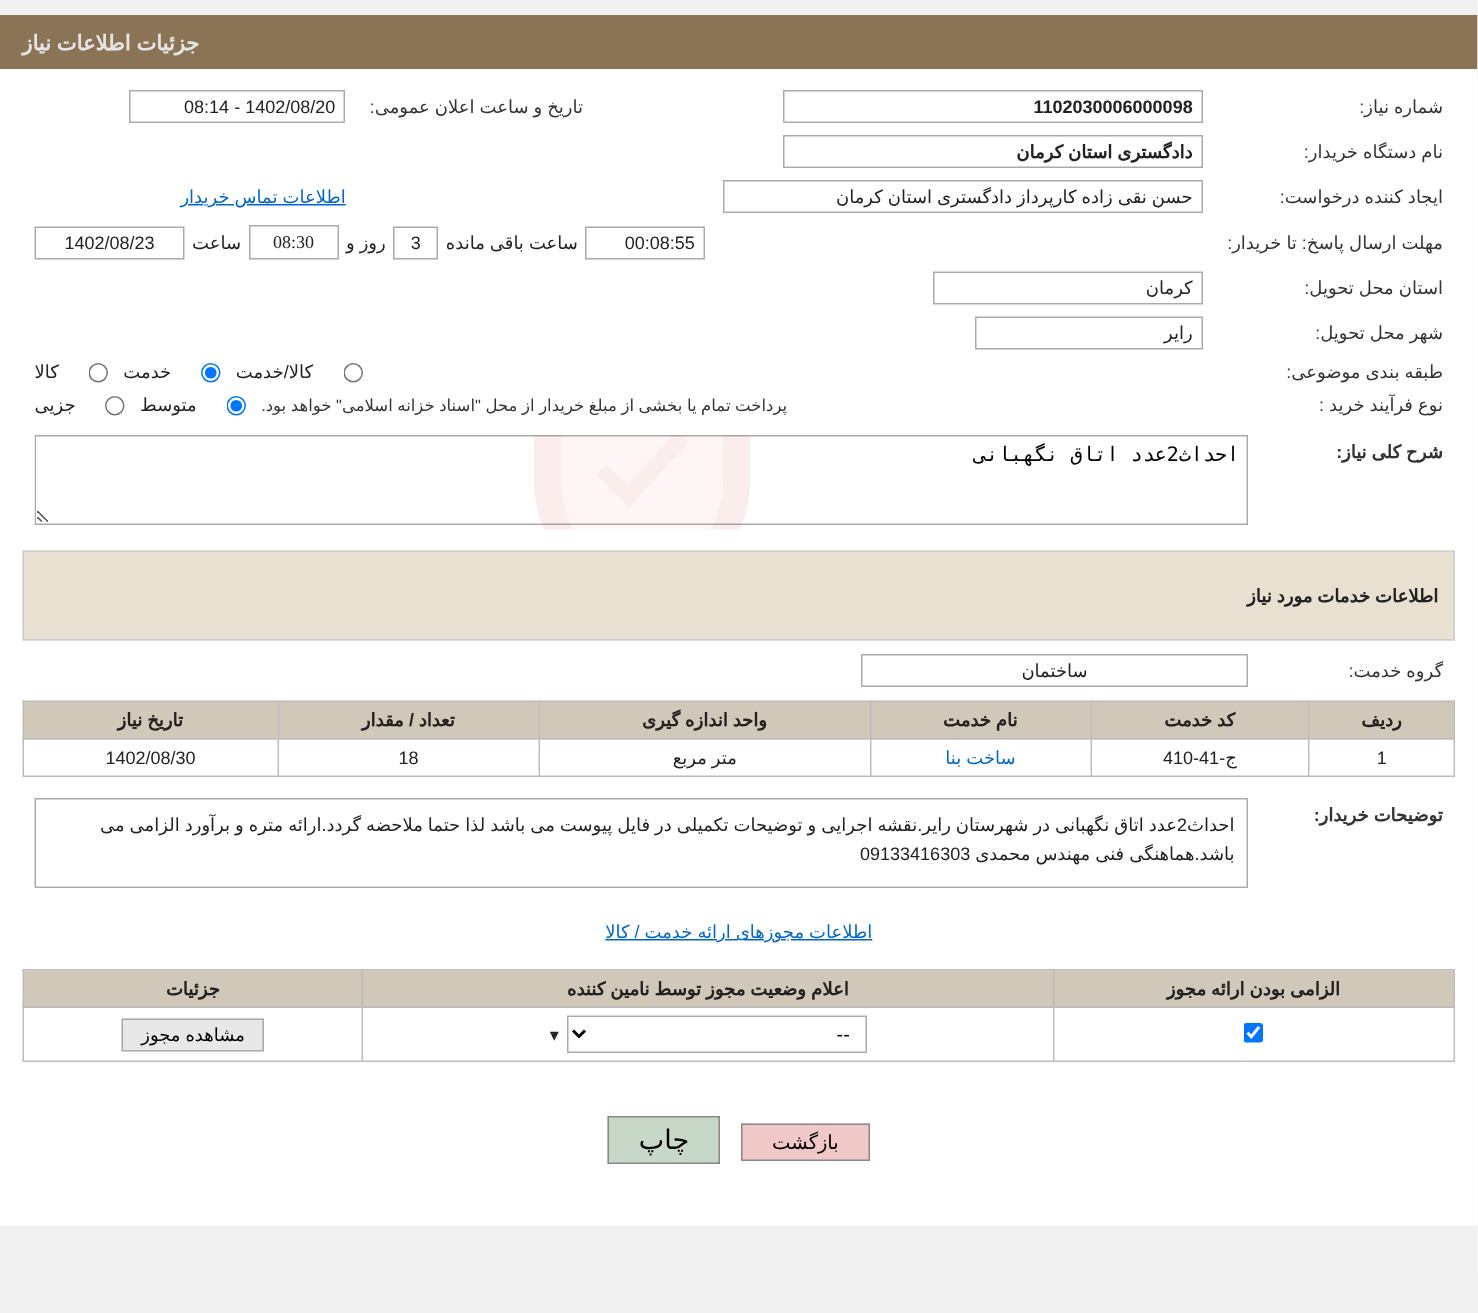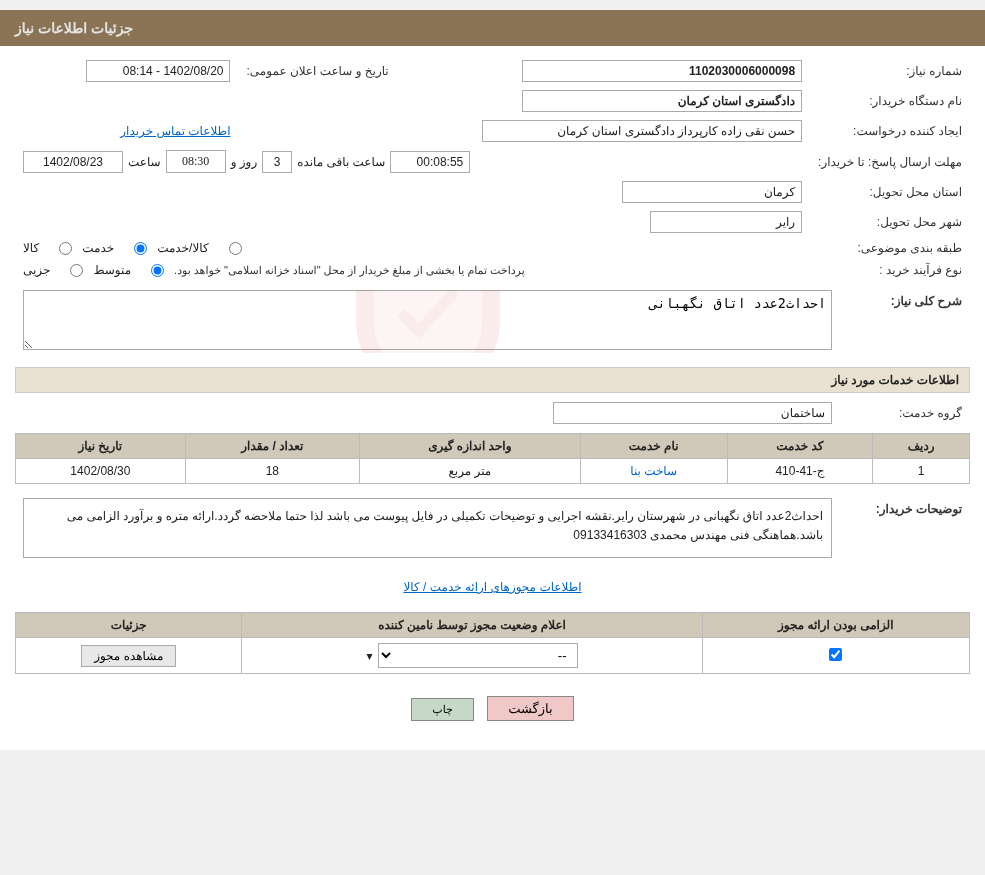--- a/index.html
+++ b/index.html
@@ -22,21 +22,21 @@
       padding: 10px 15px;
       font-size: 14px;
       font-weight: bold;
     }
     .content {
       padding: 10px 15px;
     }
     .section-title {
       background: #e8e0d0;
       border: 1px solid #ccc;
-      padding: 5px 10px;
+      padding: 22px 10px;
       font-weight: bold;
       margin: 10px 0 5px 0;
       text-align: right;
     }
     .info-table {
       width: 100%;
       border-collapse: collapse;
       margin-bottom: 5px;
     }
     .info-table td {
@@ -159,22 +159,22 @@
       border: 1px solid #aaa;
       padding: 3px 12px;
       cursor: pointer;
       font-size: 12px;
     }
     .btn-print {
       background: #c8d8c8;
       border: 1px solid #888;
       padding: 4px 20px;
       cursor: pointer;
-      font-size: 11px;
-      margin: 4px 5px;
+      font-size: 18px;
+      margin: 16px 5px;
     }
     .btn-back {
       background: #f0c8c8;
       border: 1px solid #888;
       padding: 4px 20px;
       cursor: pointer;
       font-size: 13px;
       margin: 0 5px;
     }
     .bottom-buttons {
@@ -338,21 +338,21 @@
         </table>
     </div>
 
     <div class="section-title">اطلاعات خدمات مورد نیاز</div>
 
     <table class="info-table">
       <tbody>
           <tr>
         <td class="label-cell">گروه خدمت:</td>
         <td>
-          <span class="input-box" style="width:279px;">ساختمان</span>
+          <span class="input-box" style="width:258px;text-align:center;">ساختمان</span>
         </td>
       </tr>
     </tbody>
       </table>
 
     <table class="data-table">
       <thead>
         <tr>
           <th>ردیف</th>
           <th>کد خدمت</th>

